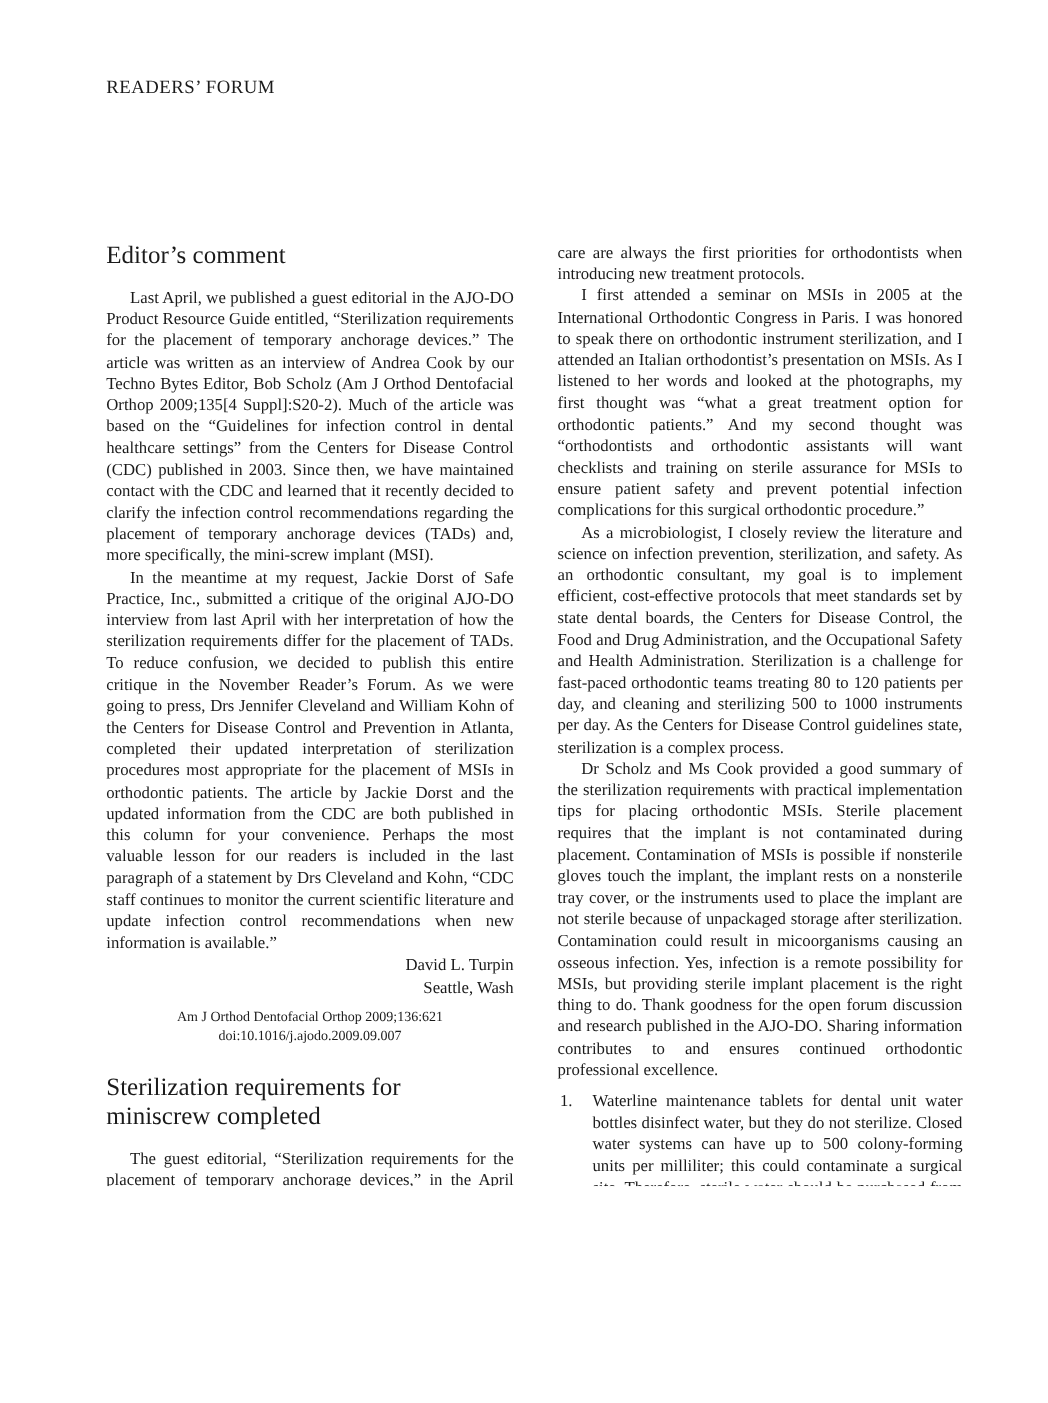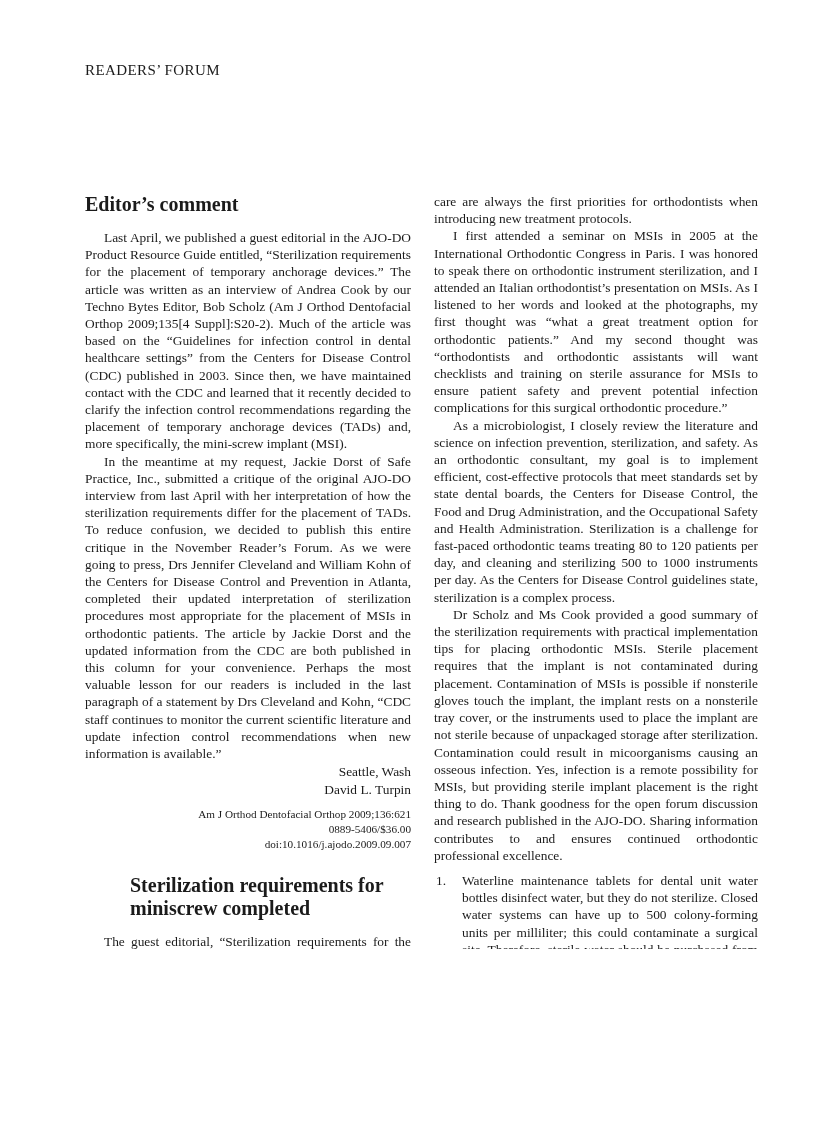--- a/index.html
+++ b/index.html
@@ -34,42 +34,42 @@
   }
   .col {
     position: absolute;
     top: 193px;
     width: 326px;
     font-size: 13.4px;
     line-height: 17.2px;
     text-align: justify;
   }
   .col-left  { left: 85px;  }
-  .col-right { left: 434px; width: 324px; }
+  .col-right { left: 446px; width: 324px; }
   h2.section-heading {
     font-size: 20px;
-    font-weight: 700;
+    font-weight: 400;
     line-height: 23px;
     text-align: left;
     margin-bottom: 13px;
   }
   h2.section-heading .hline { display: block; }
   p.body-par { text-indent: 19px; }
   p.body-par.no-indent { text-indent: 0; }
   .signature {
     text-align: right;
     margin-top: 1px;
   }
   .citation {
     margin-top: 9px;
     font-size: 11.2px;
     line-height: 15px;
-    text-align: right;
+    text-align: center;
   }
-  .second-heading { margin-top: 22px; margin-left: 45px; }
+  .second-heading { margin-top: 22px; }
   .footnote {
     position: absolute;
     left: 85px;
     top: 1003px;
     width: 330px;
     font-size: 11.2px;
     line-height: 14.5px;
     text-align: justify;
   }
   .list { margin-top: 8px; }
@@ -103,27 +103,26 @@
   <div class="kicker">READERS’ FORUM</div>
 
 
   <div class="col col-left">
     <h2 class="section-heading">Editor’s comment</h2>
 
     <p class="body-par">Last April, we published a guest editorial in the AJO-DO Product Resource Guide entitled, “Sterilization requirements for the placement of temporary anchorage devices.” The article was written as an interview of Andrea Cook by our Techno Bytes Editor, Bob Scholz (Am J Orthod Dentofacial Orthop 2009;135[4 Suppl]:S20-2). Much of the article was based on the “Guidelines for infection control in dental healthcare settings” from the Centers for Disease Control (CDC) published in 2003. Since then, we have maintained contact with the CDC and learned that it recently decided to clarify the infection control recommendations regarding the placement of temporary anchorage devices (TADs) and, more specifically, the mini-screw implant (MSI).</p>
     <p class="body-par">In the meantime at my request, Jackie Dorst of Safe Practice, Inc., submitted a critique of the original AJO-DO interview from last April with her interpretation of how the sterilization requirements differ for the placement of TADs. To reduce confusion, we decided to publish this entire critique in the November Reader’s Forum. As we were going to press, Drs Jennifer Cleveland and William Kohn of the Centers for Disease Control and Prevention in Atlanta, completed their updated interpretation of sterilization procedures most appropriate for the placement of MSIs in orthodontic patients. The article by Jackie Dorst and the updated information from the CDC are both published in this column for your convenience. Perhaps the most valuable lesson for our readers is included in the last paragraph of a statement by Drs Cleveland and Kohn, “CDC staff continues to monitor the current scientific literature and update infection control recommendations when new information is available.”</p>
 
     <div class="signature">
+      <div>David L. Turpin</div>
       <div>Seattle, Wash</div>
-      <div>David L. Turpin</div>
     </div>
 
     <div class="citation">
       <div>Am J Orthod Dentofacial Orthop 2009;136:621</div>
-      <div>0889-5406/$36.00</div>
       <div>doi:10.1016/j.ajodo.2009.09.007</div>
     </div>
 
     <h2 class="section-heading second-heading">
       <span class="hline">Sterilization requirements for</span>
       <span class="hline">miniscrew completed</span>
     </h2>
 
     <p class="body-par">The guest editorial, “Sterilization requirements for the placement of temporary anchorage devices,” in the April 2009 supplement (Scholz RP, Cook A. Am J Orthod Dentofacial Orthop 2009;135:S20-2) asked the sort of real-world orthodontic sterilization questions that many orthodontists have as they begin to place miniscrew implants (MSIs). New orthodontic treatment protocols can require new equipment, education, and hands-on team training for successful practice implementation. Patient well-being and excellent orthodontic</p>
   </div>

